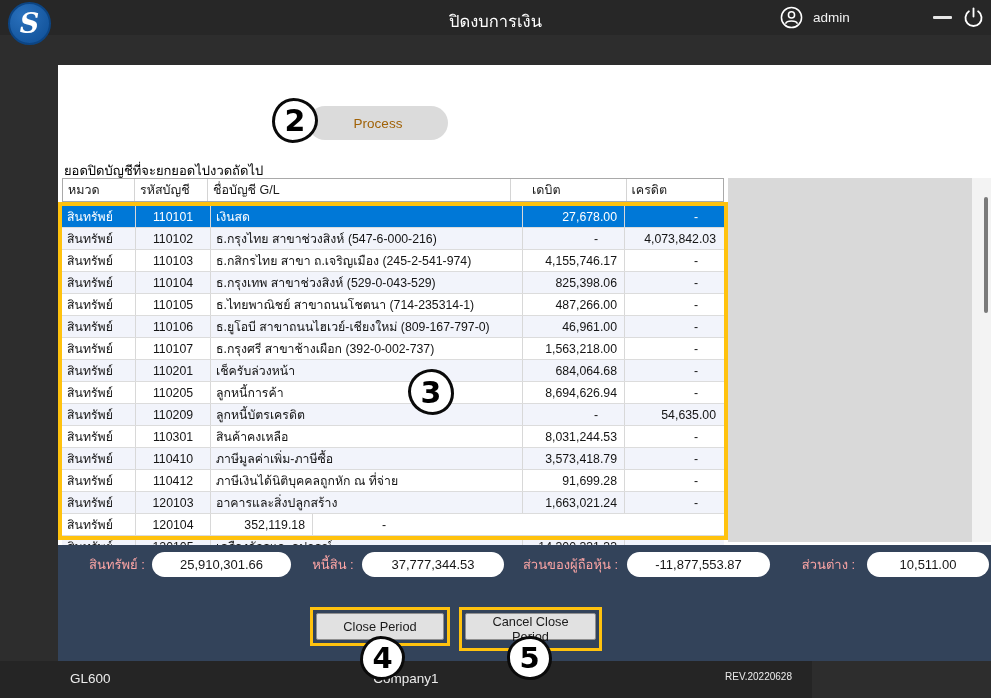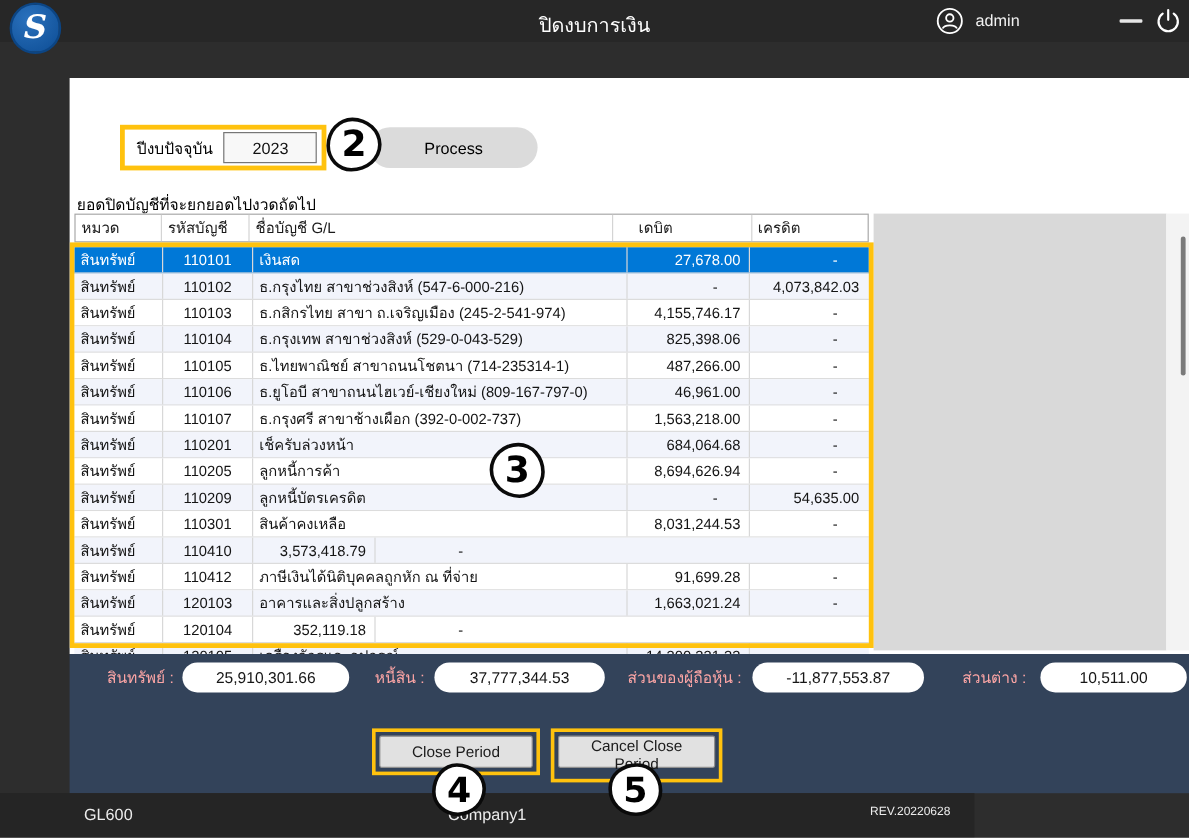--- a/index.html
+++ b/index.html
@@ -24,21 +24,21 @@
 
   
   .panel { position:absolute; left:58px; top:65px; width:933px; height:480px; background:#ffffff; overflow:hidden; }
 
   .fiscal-box { position:absolute; left:42px; top:39px; width:172px; height:38px;
                 border:4px solid #FFC20E; background:#fff; display:flex; align-items:center; padding-left:10px; gap:9px; }
   .fiscal-label { font-size:13px; color:#000; white-space:nowrap; }
   .fiscal-input { width:78px; height:26px; background:#f8f8f8; border:1px solid #767676; text-align:center;
                   font-size:13.5px; color:#111; font-family:inherit; }
   .process-btn { position:absolute; left:250px; top:41px; width:140px; height:34px; border:none; border-radius:17px;
-                 background:#dbdbdb; font-size:13.5px; color:#000000; font-family:inherit; cursor:pointer; }
+                 background:#dbdbdb; font-size:13.5px; color:#a16207; font-family:inherit; cursor:pointer; }
 
   .tcaption { position:absolute; left:6px; top:95px; font-size:13px; color:#000; }
 
   
   .thead { position:absolute; left:4px; top:113px; width:662px; height:24px; display:flex;
            background:#fff; border:1px solid #a9a9a9; }
   .hcell { display:flex; align-items:center; padding-left:5px; font-size:12.5px; color:#1a1a1a;
            border-right:1px solid #d4d4d4; overflow:hidden; white-space:nowrap; }
   .hcell:last-child { border-right:none; }
   .tbody { position:absolute; left:4px; top:141px; width:662px; }
@@ -121,24 +121,20 @@
         <path d="M7.2 5.6 a8.4 8.4 0 1 0 9.6 0" fill="none"></path>
       </svg>
     </div>
   </div>
   <div class="logo">
     <span>S</span>
   </div>
 
   <div class="panel">
 
-    <div class="fiscal-box">
-      <span class="fiscal-label">ปีงบปัจจุบัน</span>
-      <input class="fiscal-input" type="text" value="2023" style="">
-    </div>
     <button class="process-btn">Process</button>
 
     <div class="tcaption">ยอดปิดบัญชีที่จะยกยอดไปงวดถัดไป</div>
 
     <div class="thead">
       <div class="hcell c-cat">หมวด</div>
       <div class="hcell c-code" style="justify-content:flex-start;padding-left:5px;">รหัสบัญชี</div>
       <div class="hcell c-name">ชื่อบัญชี G/L</div>
       <div class="hcell c-debit" style="justify-content:flex-start;padding-left:5px;margin-left:16px;">เดบิต</div>
       <div class="hcell c-credit" style="justify-content:flex-start;padding-left:5px;">เครดิต</div>
@@ -218,20 +214,21 @@
         <div class="trow">
           <div class="tcell c-cat">สินทรัพย์</div>
           <div class="tcell c-code">110301</div>
           <div class="tcell c-name">สินค้าคงเหลือ</div>
           <div class="tcell c-debit">8,031,244.53</div>
           <div class="tcell c-credit dash">-</div>
         </div>
         <div class="trow alt">
           <div class="tcell c-cat">สินทรัพย์</div>
           <div class="tcell c-code">110410</div>
+          <div class="tcell c-name">ภาษีมูลค่าเพิ่ม-ภาษีซื้อ</div>
           <div class="tcell c-debit">3,573,418.79</div>
           <div class="tcell c-credit dash">-</div>
         </div>
         <div class="trow">
           <div class="tcell c-cat">สินทรัพย์</div>
           <div class="tcell c-code">110412</div>
           <div class="tcell c-name">ภาษีเงินได้นิติบุคคลถูกหัก ณ ที่จ่าย</div>
           <div class="tcell c-debit">91,699.28</div>
           <div class="tcell c-credit dash">-</div>
         </div>

